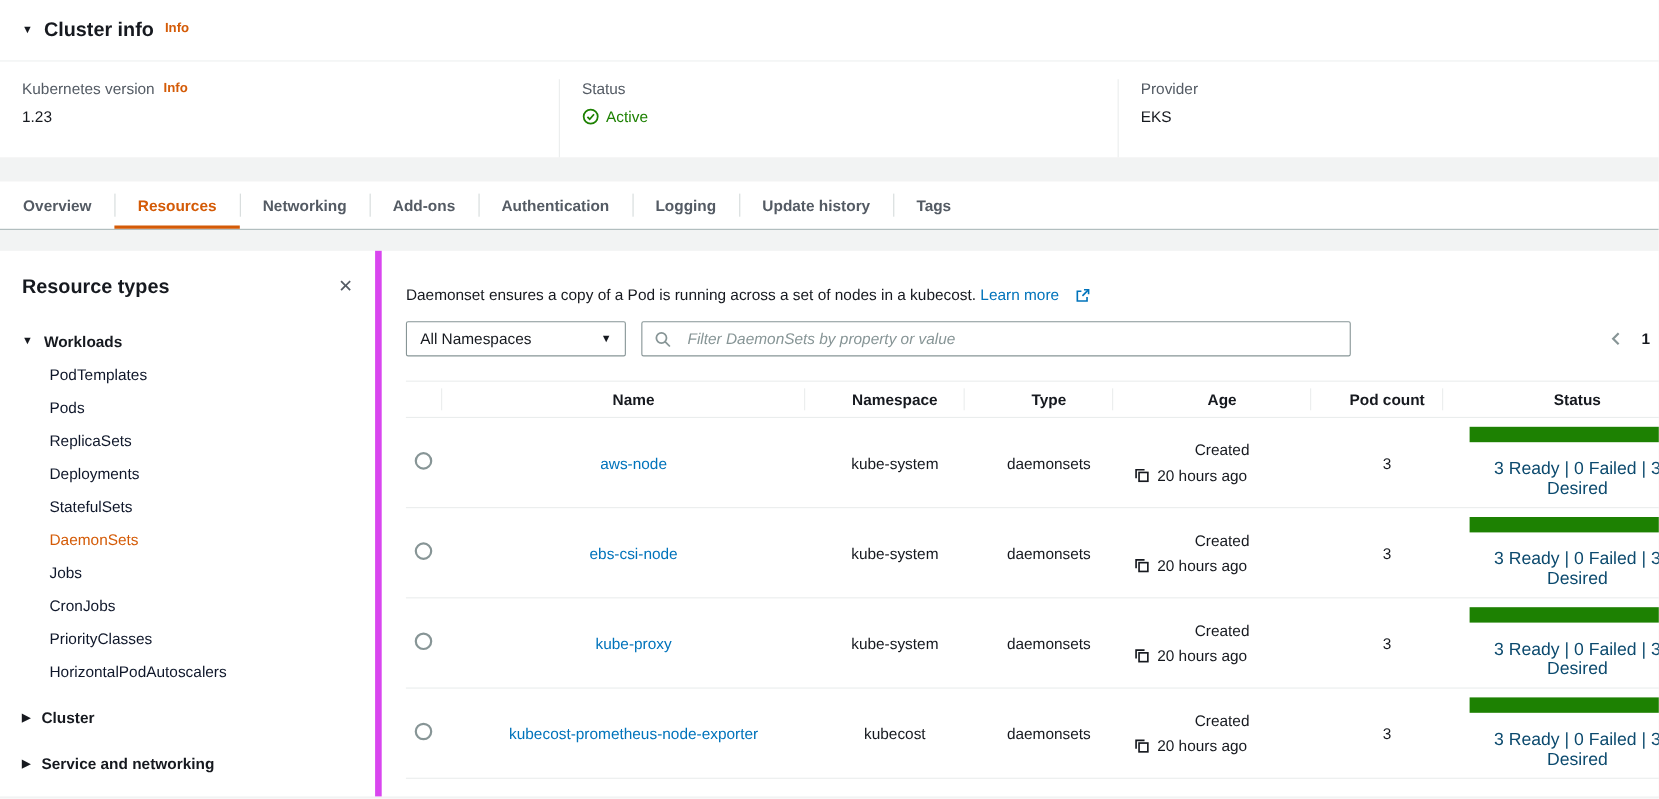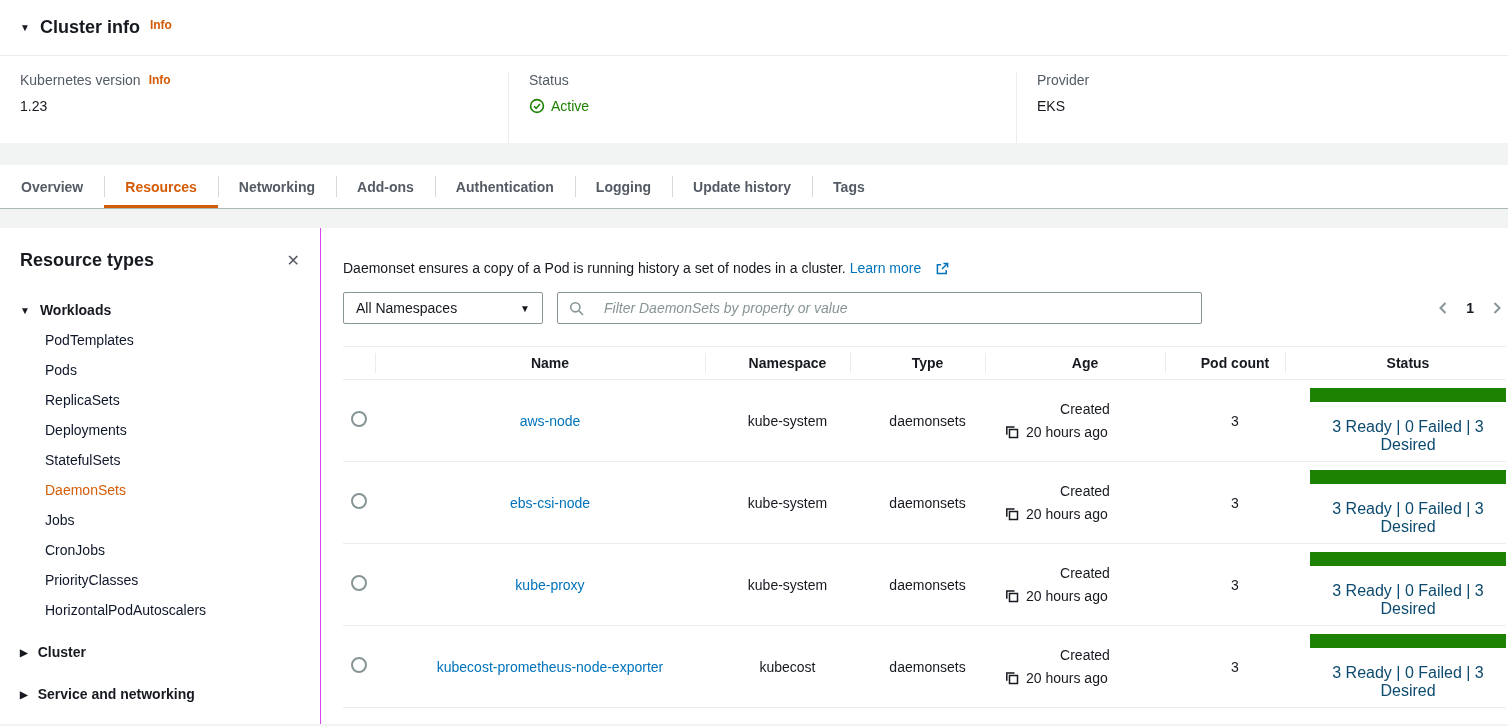--- a/index.html
+++ b/index.html
@@ -46,21 +46,21 @@
   .tab + .tab::before {
     content:""; position:absolute; left:0; top:11px; bottom:11px;
     width:1px; background:#d5dbdb;
   }
   .tab.active { color:#d45b07; box-shadow:inset 0 -3px 0 #d45b07; }
 
   
   .content { background:#fff; margin-top:19px; height:496px; display:flex; }
 
   
-  .sidebar { width:321px; border-right:1px solid #d946ef; padding:22px 20px; flex-shrink:0; }
+  .sidebar { width:347px; border-right:6px solid #d946ef; padding:22px 20px; flex-shrink:0; }
   .sidebar-head { display:flex; justify-content:space-between; align-items:center; margin-bottom:24px; }
   .sidebar-title { font-size:18px; font-weight:bold; }
   .close-x { font-size:16px; color:#545b64; cursor:pointer; line-height:1; }
   .side-group-header {
     display:flex; align-items:center; gap:10px; font-weight:bold;
     height:30px; cursor:pointer;
   }
   .side-items { padding-left:25px; margin-bottom:8px; }
   .side-item { height:30px; display:flex; align-items:center; cursor:pointer; color:#0f172a; }
   .side-item.selected { color:#d45b07; }
@@ -81,21 +81,21 @@
 
   .filter-row { margin-top:16px; display:flex; align-items:center; gap:14px; }
   .ns-select {
     width:200px; height:32px; border:1px solid #879596; border-radius:2px;
     display:flex; align-items:center; justify-content:space-between;
     padding:0 12px; cursor:pointer; background:#fff;
   }
   .ns-caret { font-size:10px; color:#16191f; }
   .search-box {
     width:645px; height:32px; border:1px solid #879596; border-radius:2px;
-    display:flex; align-items:center; gap:20px; padding:12px 11px; background:#fff;
+    display:flex; align-items:center; gap:15px; padding:12px 11px; background:#fff;
   }
   .search-box input {
     border:none; outline:none; flex:1; font-family:inherit; font-size:14px; color:#16191f;
   }
   .search-box input::placeholder { color:#879596; font-style:italic; }
   .pagination { margin-left:auto; display:flex; align-items:center; gap:17px; padding-right:3px; }
   .page-btn { cursor:pointer; display:flex; align-items:center; }
   .page-num { font-weight:bold; color:#16191f; }
 
   
@@ -205,21 +205,21 @@
     <div class="side-group-header collapsed">
       <span class="caret">▶</span>
       <span>Service and networking</span>
     </div>
   </aside>
 
   <main class="main">
 
 
     <div class="description">
-      <span>Daemonset ensures a copy of a Pod is running history a set of nodes in a cluster.</span>
+      <span>Daemonset ensures a copy of a Pod is running across a set of nodes in a kubecost.</span>
       <a class="learn-link">
         <span>Learn more</span>
         <svg width="13" height="13" viewBox="0 0 14 14">
           <path d="M11 8.5 V12.5 H1.5 V3 H5.5" fill="none" stroke="#0073bb" stroke-width="1.6"></path>
           <path d="M8 1.5 H12.5 V6" fill="none" stroke="#0073bb" stroke-width="1.6"></path>
           <line x1="12.3" y1="1.7" x2="6.5" y2="7.5" stroke="#0073bb" stroke-width="1.6"></line>
         </svg>
       </a>
     </div>
 

